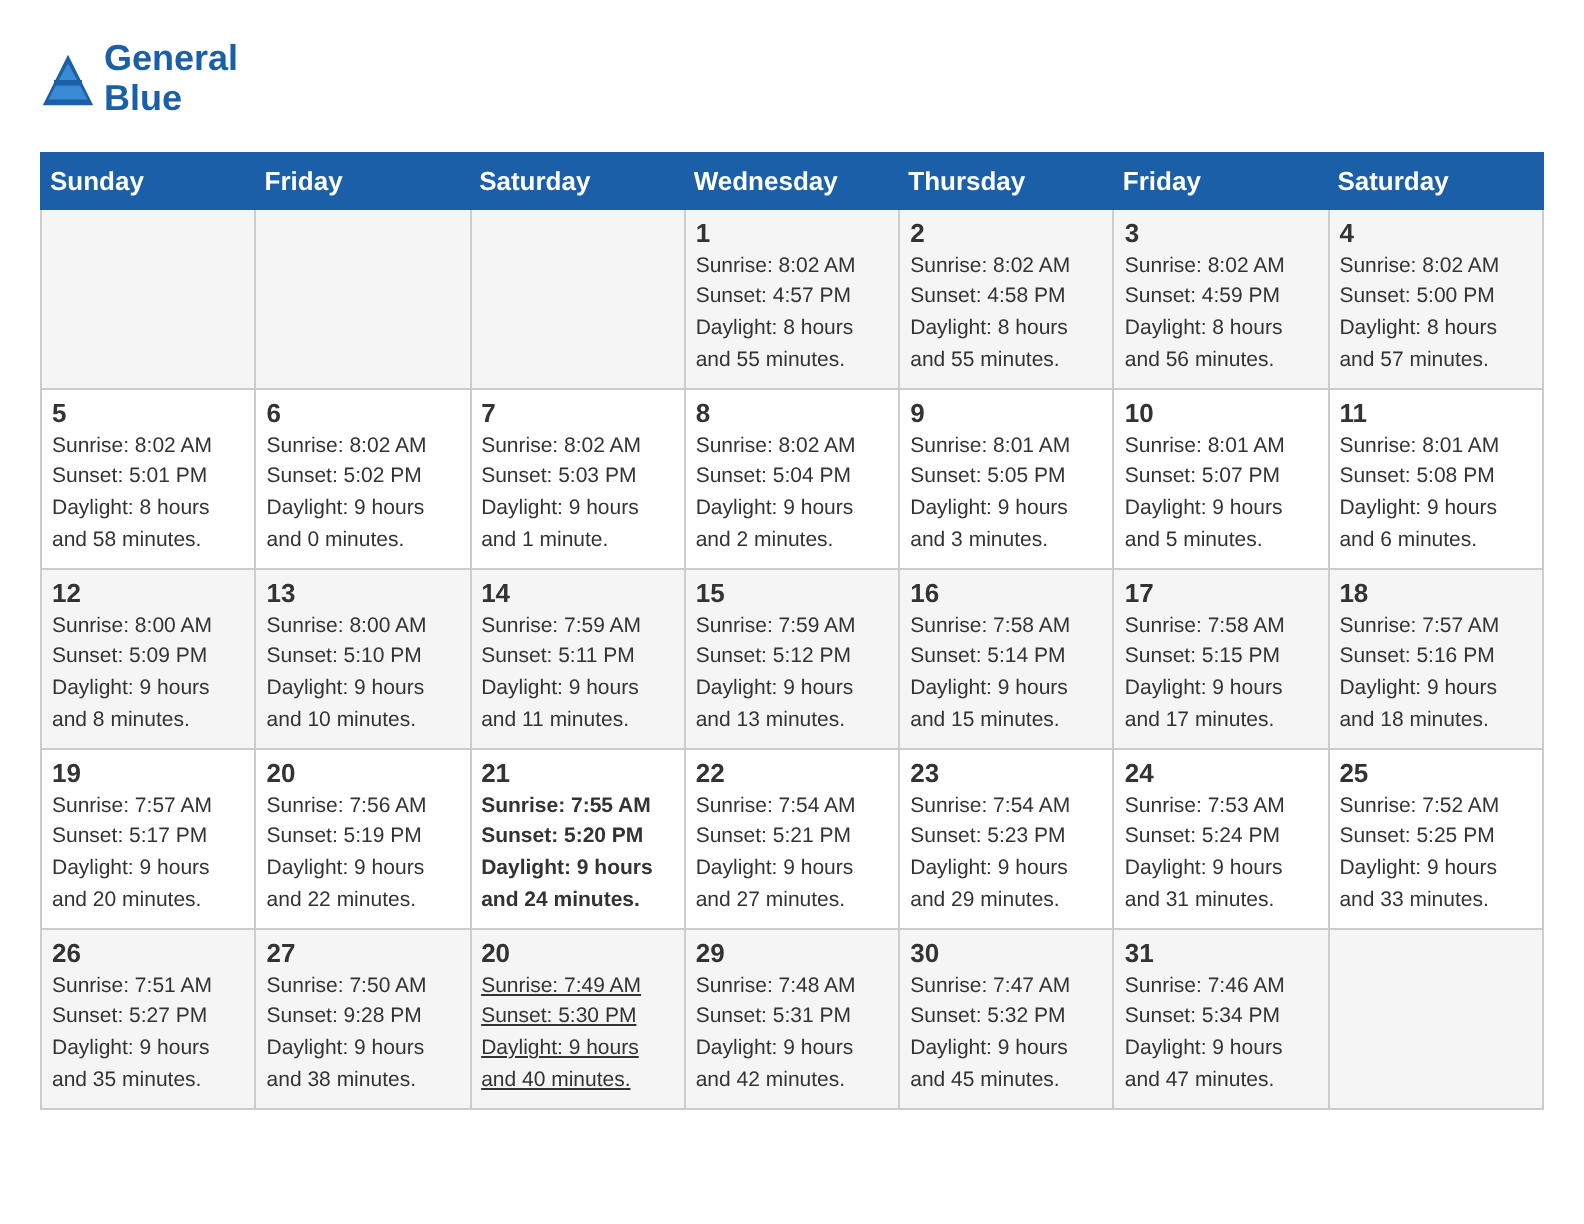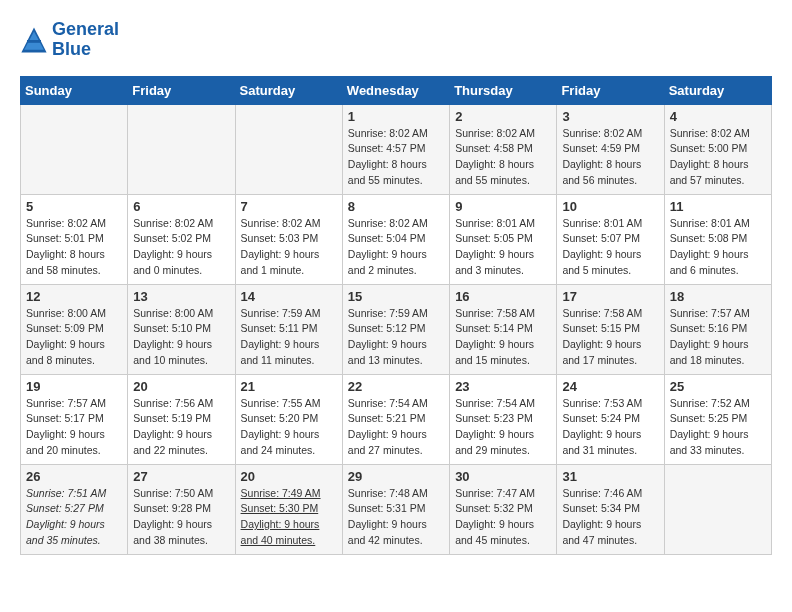--- a/index.html
+++ b/index.html
@@ -269,21 +269,21 @@
         </td>
         <td>
           <span class="day-number">20</span>
           <div class="day-info" style="white-space: pre-line;">Sunrise: 7:56 AM
 Sunset: 5:19 PM
 Daylight: 9 hours
 and 22 minutes.</div>
         </td>
         <td>
           <span class="day-number">21</span>
-          <div class="day-info" style="white-space: pre-line;">Sunrise: 7:55 AM
+          <div class="day-info" style="white-space: pre-line; font-weight: bold;">Sunrise: 7:55 AM
 Sunset: 5:20 PM
 Daylight: 9 hours
 and 24 minutes.</div>
         </td>
         <td>
           <span class="day-number">22</span>
           <div class="day-info" style="white-space: pre-line;">Sunrise: 7:54 AM
 Sunset: 5:21 PM
 Daylight: 9 hours
 and 27 minutes.</div>
@@ -306,21 +306,21 @@
           <span class="day-number">25</span>
           <div class="day-info" style="white-space: pre-line;">Sunrise: 7:52 AM
 Sunset: 5:25 PM
 Daylight: 9 hours
 and 33 minutes.</div>
         </td>
       </tr>
       <tr>
         <td>
           <span class="day-number">26</span>
-          <div class="day-info" style="white-space: pre-line; font-style: italic;">Sunrise: 7:51 AM
+          <div class="day-info" style="white-space: pre-line;">Sunrise: 7:51 AM
 Sunset: 5:27 PM
 Daylight: 9 hours
 and 35 minutes.</div>
         </td>
         <td>
           <span class="day-number">27</span>
           <div class="day-info" style="white-space: pre-line;">Sunrise: 7:50 AM
 Sunset: 9:28 PM
 Daylight: 9 hours
 and 38 minutes.</div>

